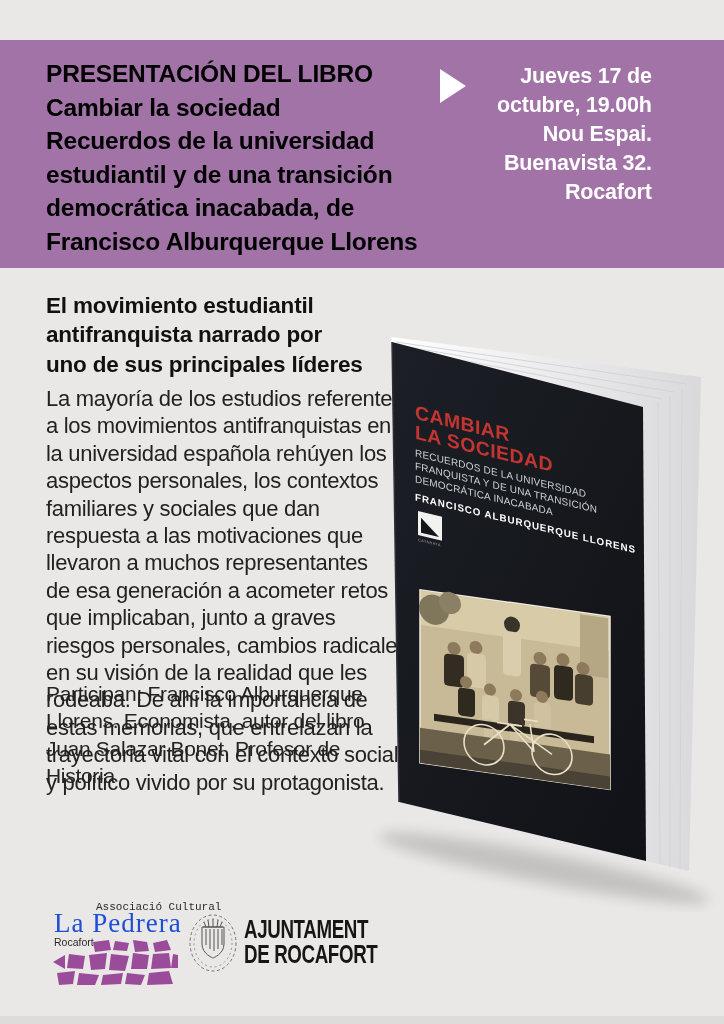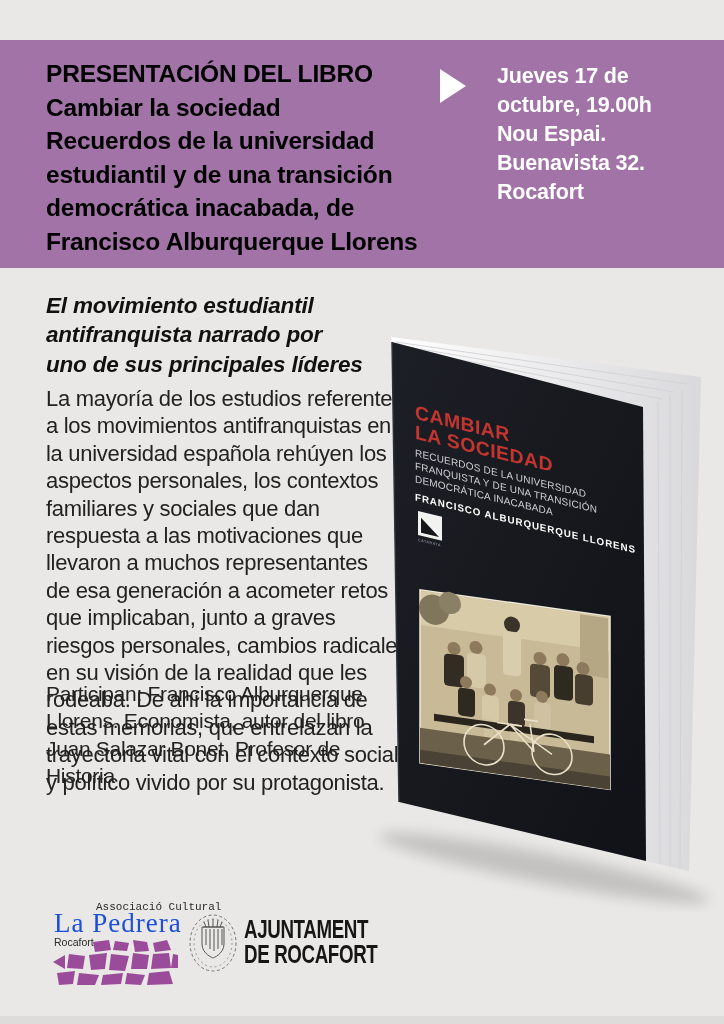--- a/index.html
+++ b/index.html
@@ -12,25 +12,25 @@
   .pre{white-space:pre-line;}
 
   
   .header-band{left:0;top:40px;width:724px;height:228px;background:#a173a6;}
   .header-text{left:46px;top:17px;color:#000000;font-weight:bold;
     font-size:24.5px;line-height:33.5px;letter-spacing:-0.2px;}
   .play-triangle{left:440px;top:29px;width:0;height:0;
     border-top:17px solid transparent;border-bottom:17px solid transparent;
     border-left:26px solid #ffffff;}
   .event-text{left:497px;top:22px;color:#fff;font-weight:bold;
-    font-size:21.5px;line-height:29px;letter-spacing:-0.2px;}
+    font-size:21.5px;line-height:29px;letter-spacing:-0.2px;text-align:right;}
 
   
   .main-heading{left:46px;top:291px;color:#111;font-weight:bold;
-    font-size:22.5px;line-height:29.3px;letter-spacing:-0.2px;font-style:italic;}
+    font-size:22.5px;line-height:29.3px;letter-spacing:-0.2px;}
   .body-par{left:46px;top:385px;color:#222;font-size:22px;line-height:27.4px;
     letter-spacing:-0.3px;}
   .participants{left:46px;top:680px;color:#222;font-size:21px;line-height:27.4px;
     letter-spacing:-0.3px;}
 
   
   .book-svg{left:372px;top:322px;}
   .book-svg text{font-family:"Liberation Sans", sans-serif;}
   .bk-title{font-size:19.5px;font-weight:bold;fill:#c23530;letter-spacing:0.4px;}
   .bk-sub{font-size:10px;fill:#cdd0d4;letter-spacing:0.2px;}

